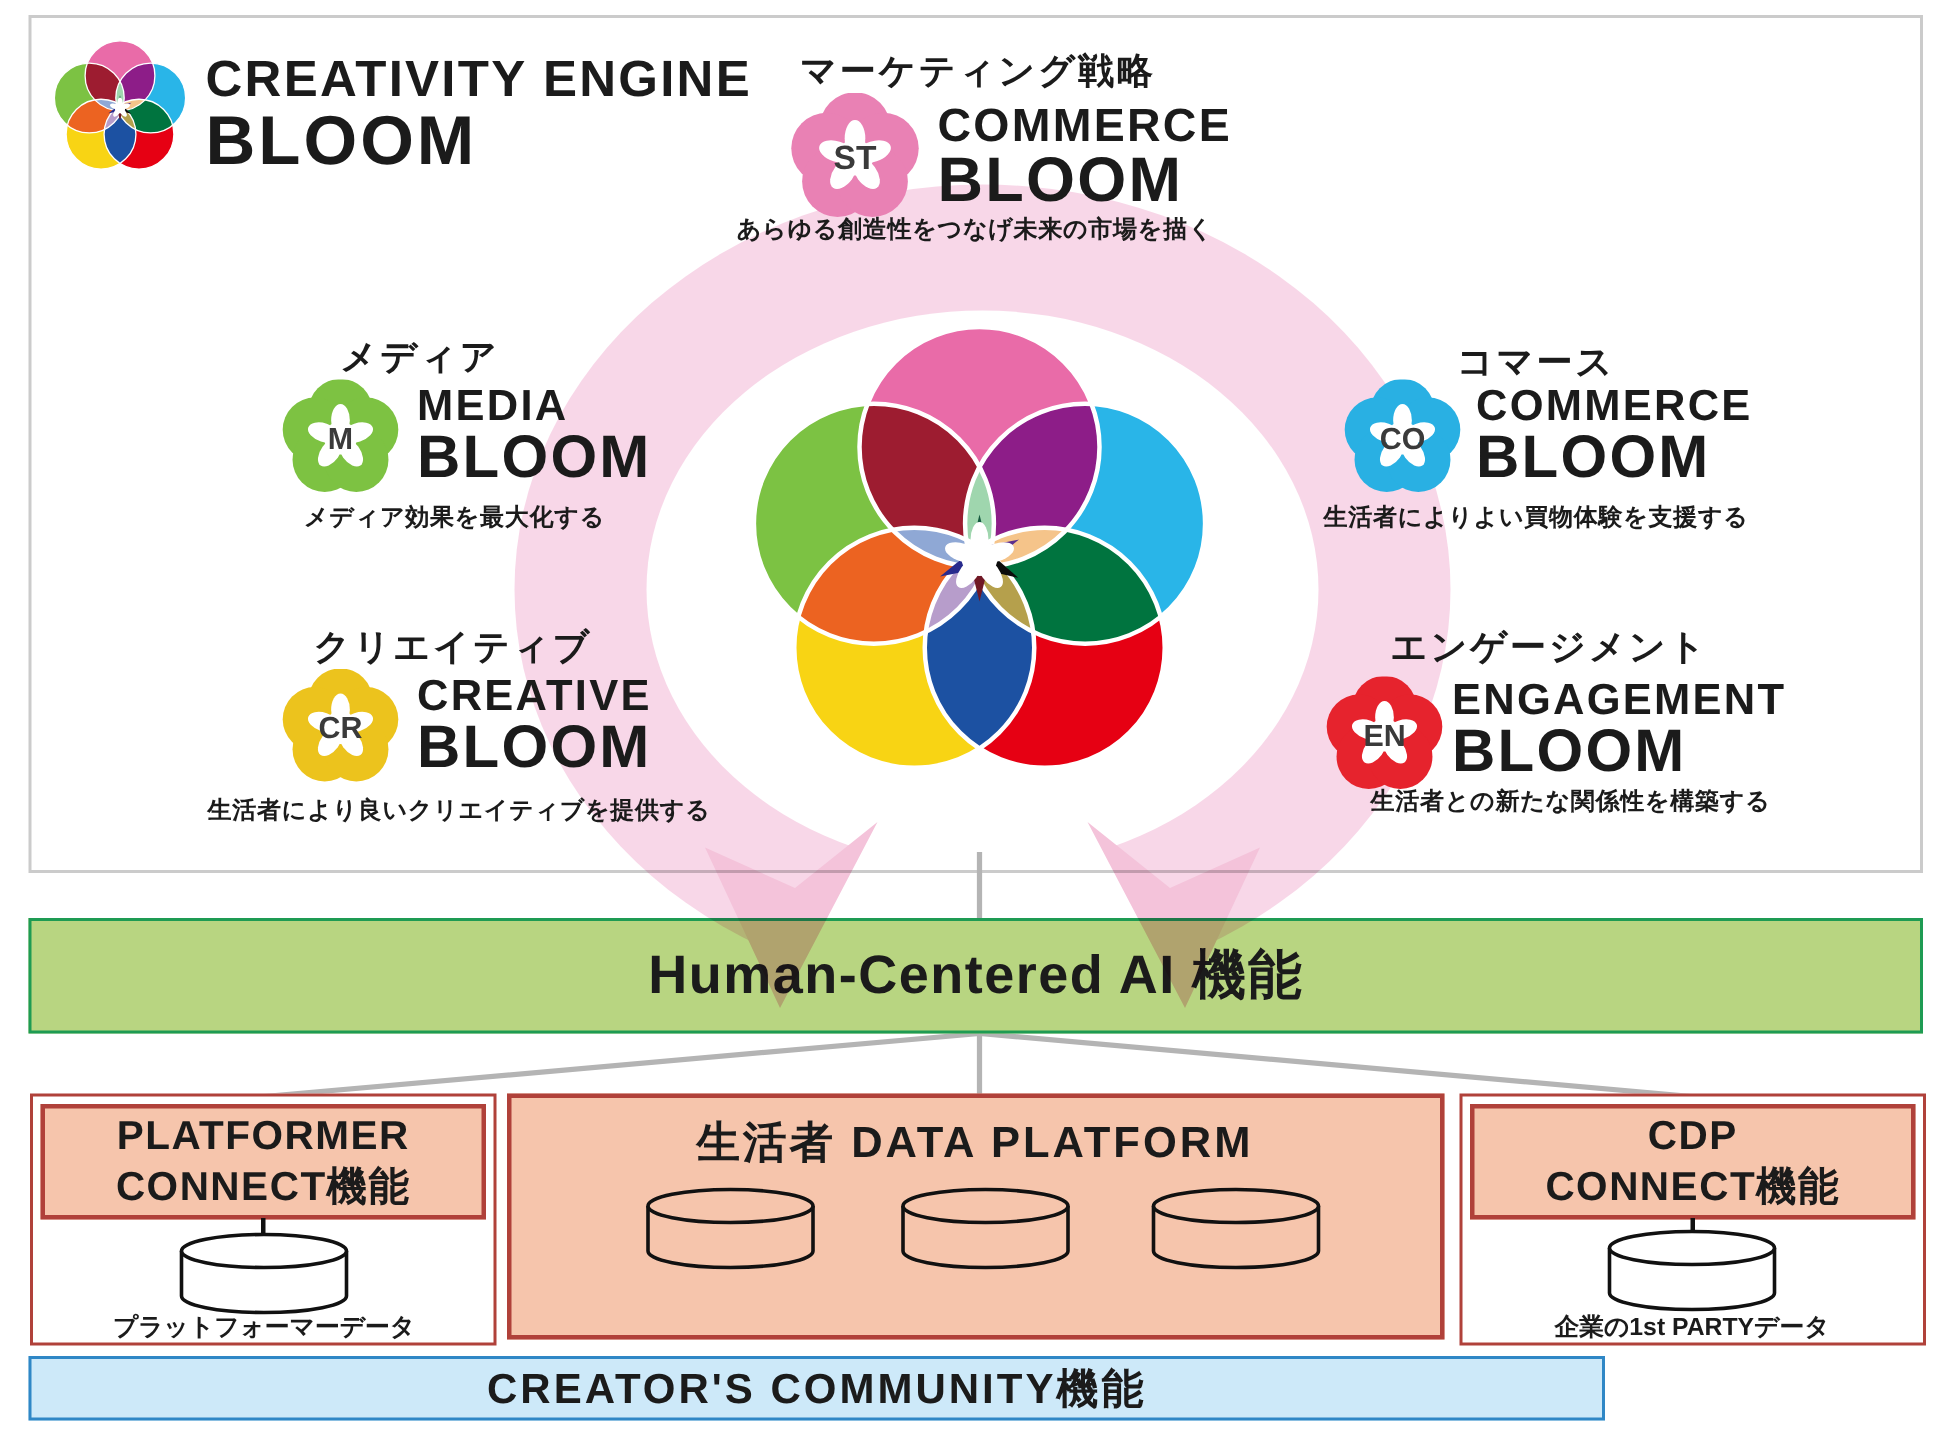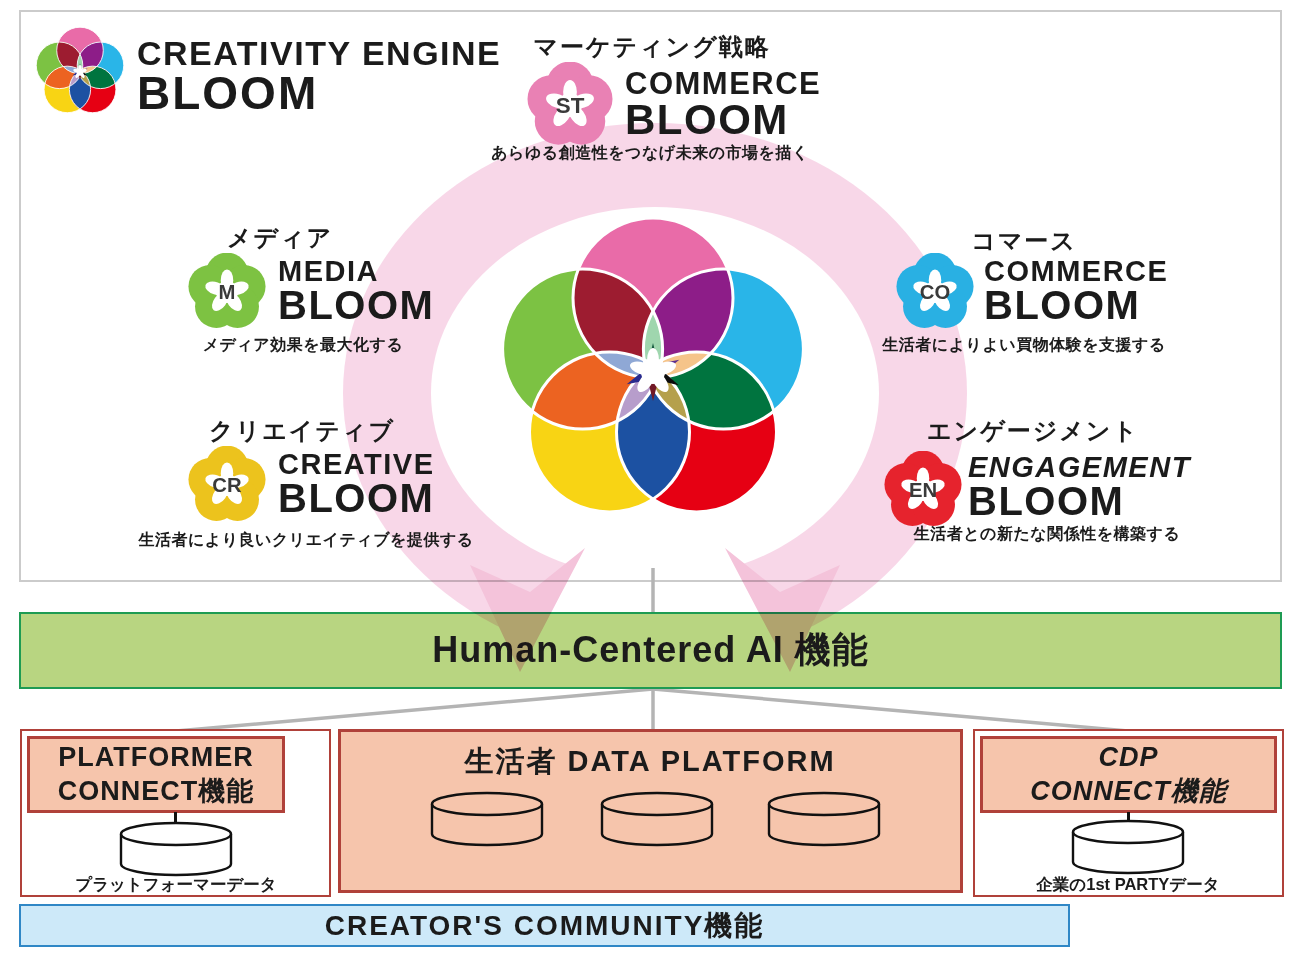--- a/index.html
+++ b/index.html
@@ -10,22 +10,22 @@
   .top-box{position:absolute;left:19px;top:10px;width:1263px;height:572px;background:#fff;border:2px solid #cbcbcb;box-sizing:border-box;}
   .ai-bar{position:absolute;left:19px;top:612px;width:1263px;height:77px;background:var(--ai-fill);border:2.5px solid var(--ai-border);box-sizing:border-box;display:flex;align-items:center;justify-content:center;}
   .ai-bar span{font-size:36px;font-weight:bold;letter-spacing:1px;}
   .community-bar{position:absolute;left:19px;top:904px;width:1051px;height:43px;background:var(--comm-fill);border:2.5px solid var(--comm-border);box-sizing:border-box;display:flex;align-items:center;justify-content:center;}
   .community-bar span{font-size:28px;font-weight:bold;letter-spacing:2px;}
 
   
   .group-outer{position:absolute;top:729px;width:311px;height:168px;background:#fff;border:2.5px solid var(--red);box-sizing:border-box;}
   .g-left{left:20px;} .g-right{left:973px;}
   .title-box{position:absolute;background:var(--salmon);border:3px solid var(--red);box-sizing:border-box;display:flex;align-items:center;justify-content:center;text-align:center;}
-  .tb-left{left:27px;top:736px;width:258px;height:77px;}
-  .tb-right{left:980px;top:736px;width:297px;height:77px;font-style:italic;}
+  .tb-left{left:27px;top:736px;width:297px;height:77px;}
+  .tb-right{left:980px;top:736px;width:297px;height:77px;}
   .title-box div{font-size:27px;font-weight:bold;line-height:1.25;letter-spacing:1px;}
   .center-box{position:absolute;left:338px;top:729px;width:625px;height:164px;background:var(--salmon);border:3px solid var(--red);box-sizing:border-box;}
   .center-title{position:absolute;left:650px;top:742px;transform:translateX(-50%);white-space:nowrap;font-size:29px;font-weight:bold;letter-spacing:2px;}
   .caption{position:absolute;transform:translateX(-50%);white-space:nowrap;font-size:16.5px;font-weight:bold;}
   .stub{position:absolute;width:3px;background:#111;}
   .cyl{position:absolute;width:116px;height:58px;}
   .cyl svg{width:100%;height:100%;display:block;}
   .cyl-body,.cyl-top{stroke:#111;stroke-width:2.4;fill:#fff;}
   .cyl-salmon .cyl-body,.cyl-salmon .cyl-top{fill:var(--salmon);}
 
@@ -71,21 +71,21 @@
   .m2 .m-tag{left:306px;top:530px;text-align:center;}
 
   .m3 .m-cat{left:1024px;top:225px;}
   .m3 .bloom-icon{left:896px;top:253px;width:78px;height:78px;}
   .m3 .m-l1{left:984px;top:257px;font-size:29px;}
   .m3 .m-l2{left:984px;top:285px;font-size:40px;}
   .m3 .m-tag{left:1024px;top:335px;}
 
   .m4 .m-cat{left:1033px;top:415px;}
   .m4 .bloom-icon{left:884px;top:451px;width:78px;height:78px;}
-  .m4 .m-l1{left:968px;top:453px;font-size:29px;font-style:italic;}
+  .m4 .m-l1{left:968px;top:453px;font-size:29px;}
   .m4 .m-l2{left:968px;top:481px;font-size:40px;}
   .m4 .m-tag{left:1047px;top:524px;}
 </style>
 </head>
 <body>
 
 <div class="canvas">
 
   <div class="top-box"></div>
 

